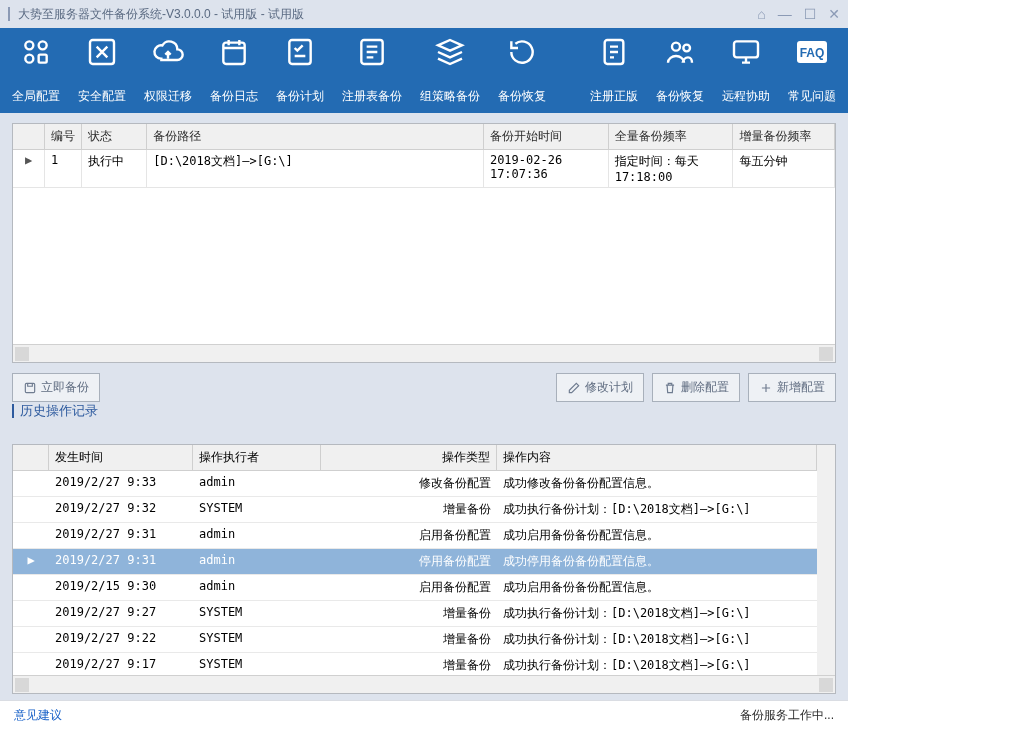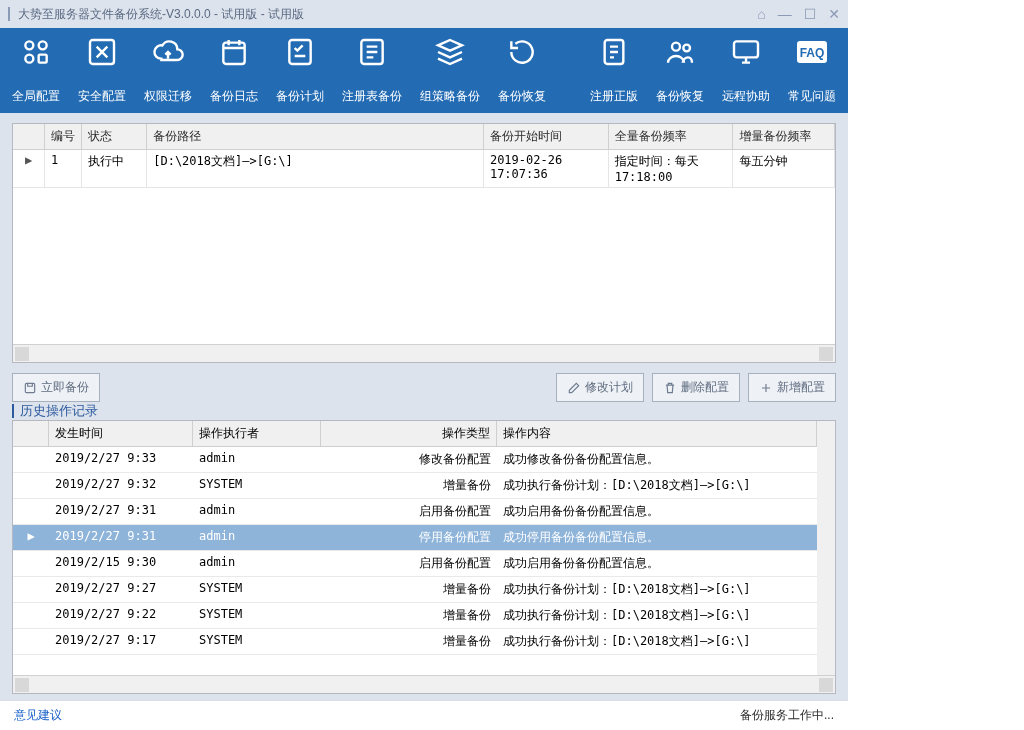--- a/index.html
+++ b/index.html
@@ -31,21 +31,21 @@
 .grid-body { flex: 1; overflow: auto; background: #fff; }
 .hscroll { height: 18px; background: #f0f0f0; border-top: 1px solid #d0d0d0; position: relative; }
 .hscroll::before { content:''; position:absolute; left:2px; top:2px; width:14px; height:14px; background:#d8d8d8; }
 .hscroll::after { content:''; position:absolute; right:2px; top:2px; width:14px; height:14px; background:#d8d8d8; }
 .btnrow { display: flex; margin-top: 10px; gap: 8px; }
 .btnrow .spacer { flex: 1; }
 .btn { display: inline-flex; align-items: center; gap: 4px; padding: 5px 10px; border: 1px solid #a8b0bb; background: #eef1f5; color: #5f6c80; font-size: 12px; cursor: pointer; }
 .btn svg { width: 14px; height: 14px; stroke: #6f7c90; fill: none; stroke-width: 2; }
 .section-title { margin-top: 0; color: #2d5a9e; font-size: 13px; display: flex; align-items: center; gap: 6px; }
 .section-title .bar { width: 2px; height: 14px; background: #2d5a9e; }
-.grid2 { margin-top: 0; border: 1px solid #b5b9bf; background: #fff; flex: 1; display: flex; flex-direction: column; overflow: hidden; }
+.grid2 { margin-top: 24px; border: 1px solid #b5b9bf; background: #fff; flex: 1; display: flex; flex-direction: column; overflow: hidden; }
 .g2-head { display: flex; background: #f0f0f0; border-bottom: 1px solid #cfcfcf; }
 .g2-head div { padding: 4px 6px; border-right: 1px solid #cfcfcf; font-size: 12px; }
 .g2-row { display: flex; border-bottom: 1px solid #e9e9e9; }
 .g2-row.sel { background: #8fb4da; color: #fff; }
 .g2-row div { padding: 4px 6px; font-size: 12px; font-family: "SimSun", monospace; }
 .g2-mark { width: 36px; text-align:center; }
 .g2-time { width: 144px; }
 .g2-exec { width: 128px; }
 .g2-type { width: 176px; text-align: right; }
 .g2-cont { flex: 1; }

